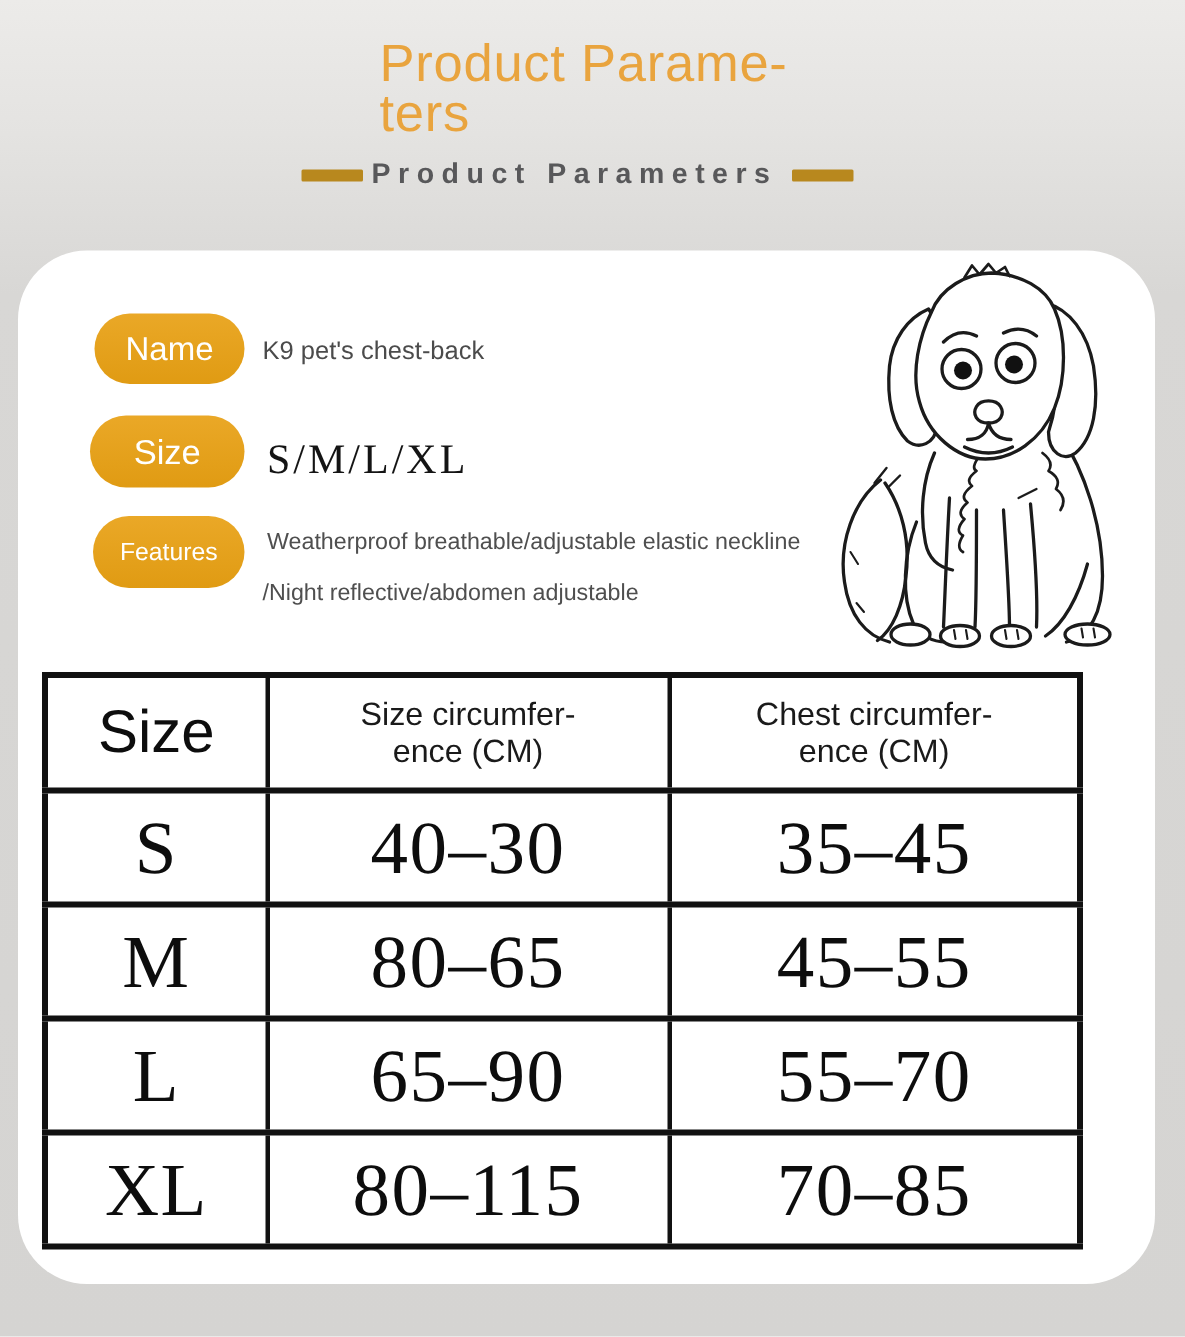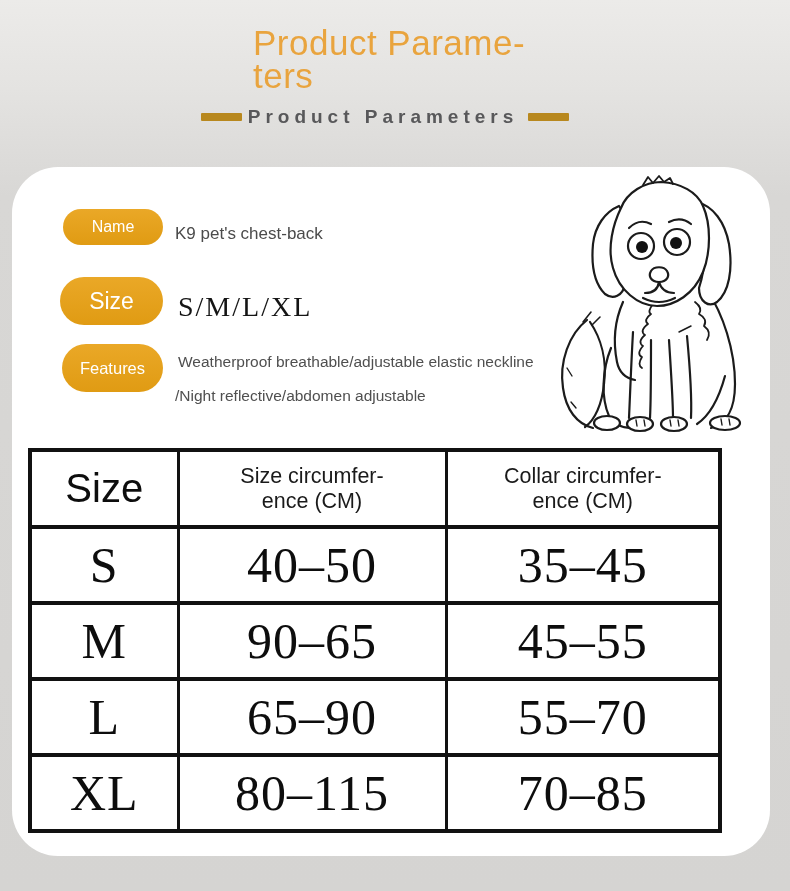--- a/index.html
+++ b/index.html
@@ -27,21 +27,21 @@
   }
   .card {
     position: absolute; left: 12px; top: 167px; width: 758px; height: 689px;
     background: #FFFFFF; border-radius: 46px;
   }
   .pill {
     position: absolute; background: linear-gradient(180deg, #EAA827 0%, #E09B13 100%);
     border-radius: 25px; display: flex; align-items: center; justify-content: center;
     color: #FFFFFF;
   }
-  .pill-name { left: 51px; top: 42px; width: 100px; height: 36px; font-size: 16px; }
+  .pill-name { left: 51px; top: 42px; width: 100px; height: 47px; font-size: 22px; }
   .pill-size { left: 48px; top: 110px; width: 103px; height: 48px; font-size: 23px; }
   .pill-features { left: 50px; top: 177px; width: 101px; height: 48px; font-size: 16.5px; }
   .val { position: absolute; color: #4B4B4B; }
   .val-name { left: 163px; top: 57px; font-size: 17px; }
   .val-size {
     left: 166px; top: 124px; font-size: 28px; color: #141414;
     font-family: "Liberation Serif", "DejaVu Serif", serif; letter-spacing: 2px;
   }
   .val-feat1 { left: 166px; top: 186px; font-size: 15.5px; color: #4F4F4F; }
   .val-feat2 { left: 163px; top: 220px; font-size: 15.5px; color: #4F4F4F; }
@@ -147,33 +147,33 @@
     <colgroup>
         <col class="col-size">
         <col class="col-chest">
         <col class="col-collar">
       </colgroup>
     <thead>
       <tr>
         <th class="th-size">Size</th>
         <th class="th-col prewrap">Size circumfer-
 ence (CM)</th>
-        <th class="th-col prewrap">Collar circumfer-
+        <th class="th-col prewrap">Chest circumfer-
 ence (CM)</th>
       </tr>
     </thead>
     <tbody>
       <tr>
         <td class="cell">S</td>
-        <td class="cell">40–50</td>
+        <td class="cell">40–30</td>
         <td class="cell">35–45</td>
       </tr>
       <tr>
         <td class="cell">M</td>
-        <td class="cell">90–65</td>
+        <td class="cell">80–65</td>
         <td class="cell">45–55</td>
       </tr>
       <tr>
         <td class="cell">L</td>
         <td class="cell">65–90</td>
         <td class="cell">55–70</td>
       </tr>
       <tr>
         <td class="cell">XL</td>
         <td class="cell">80–115</td>

